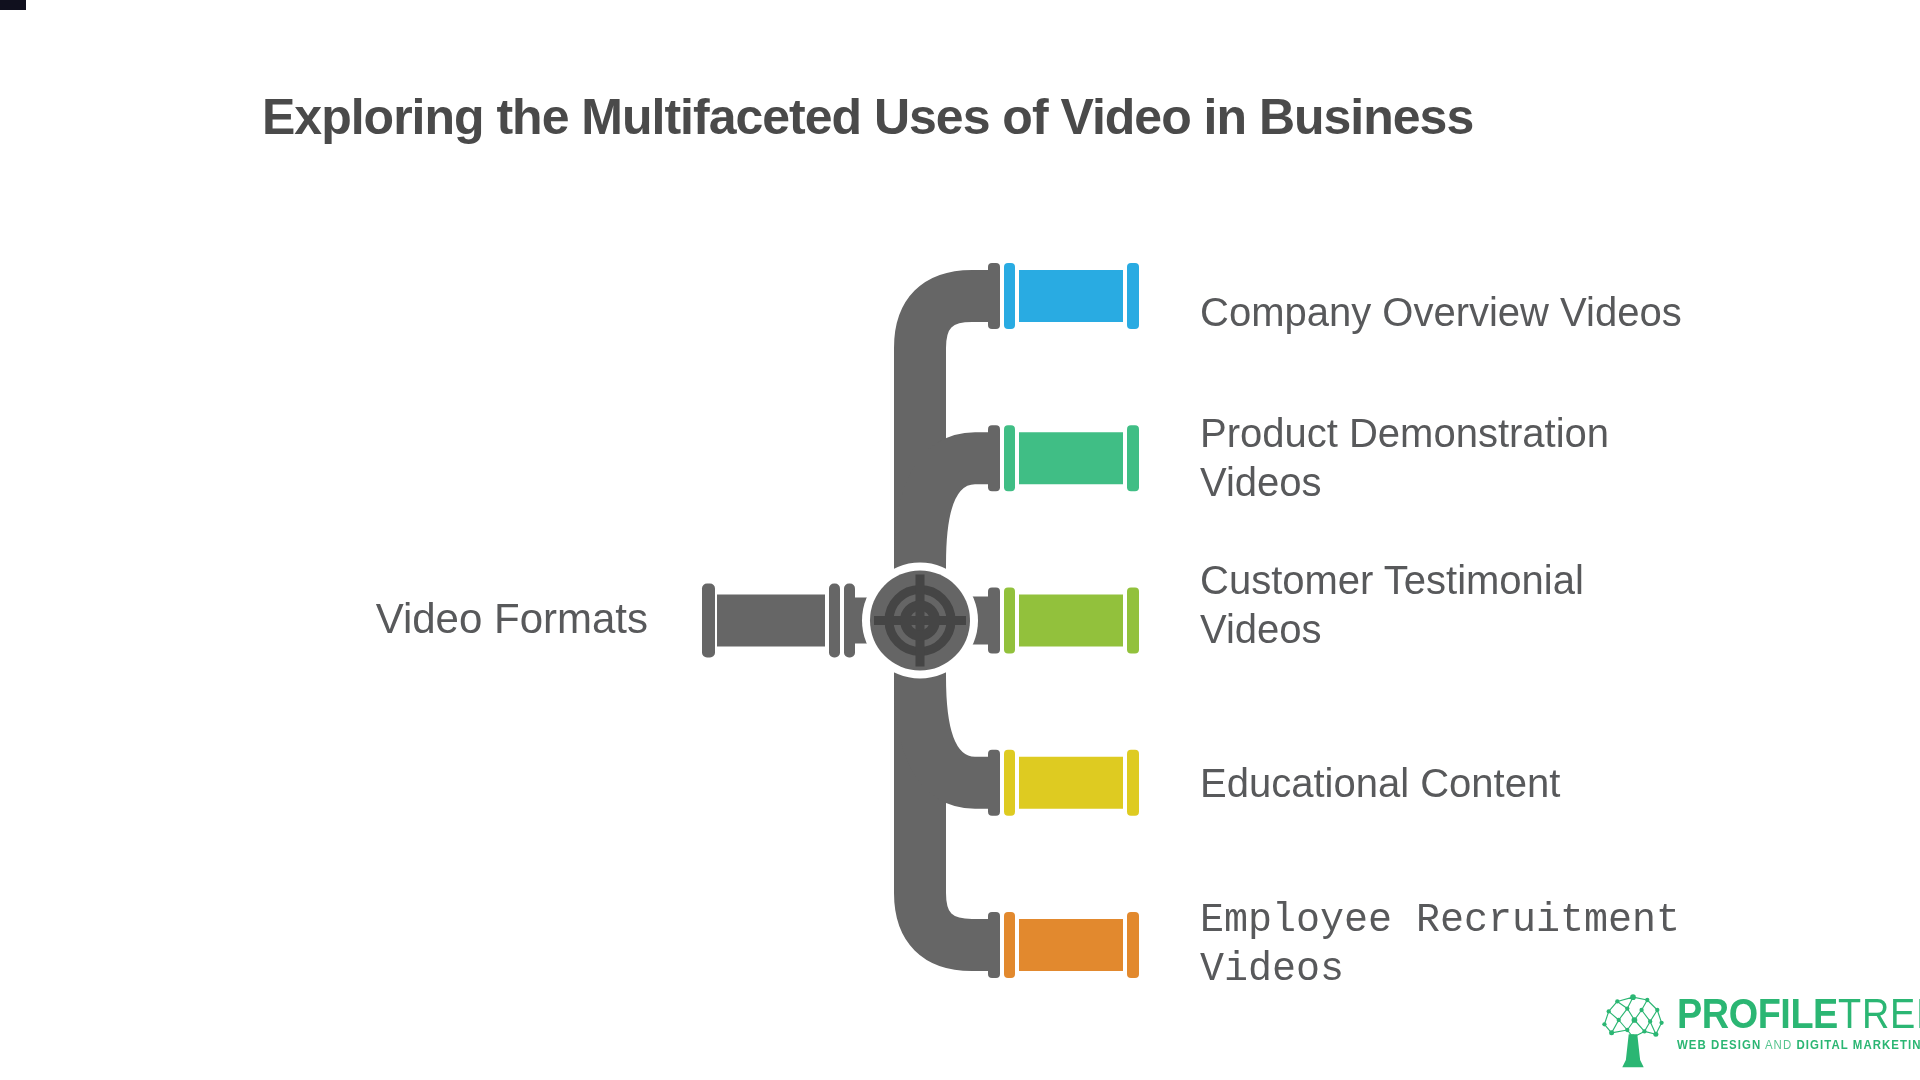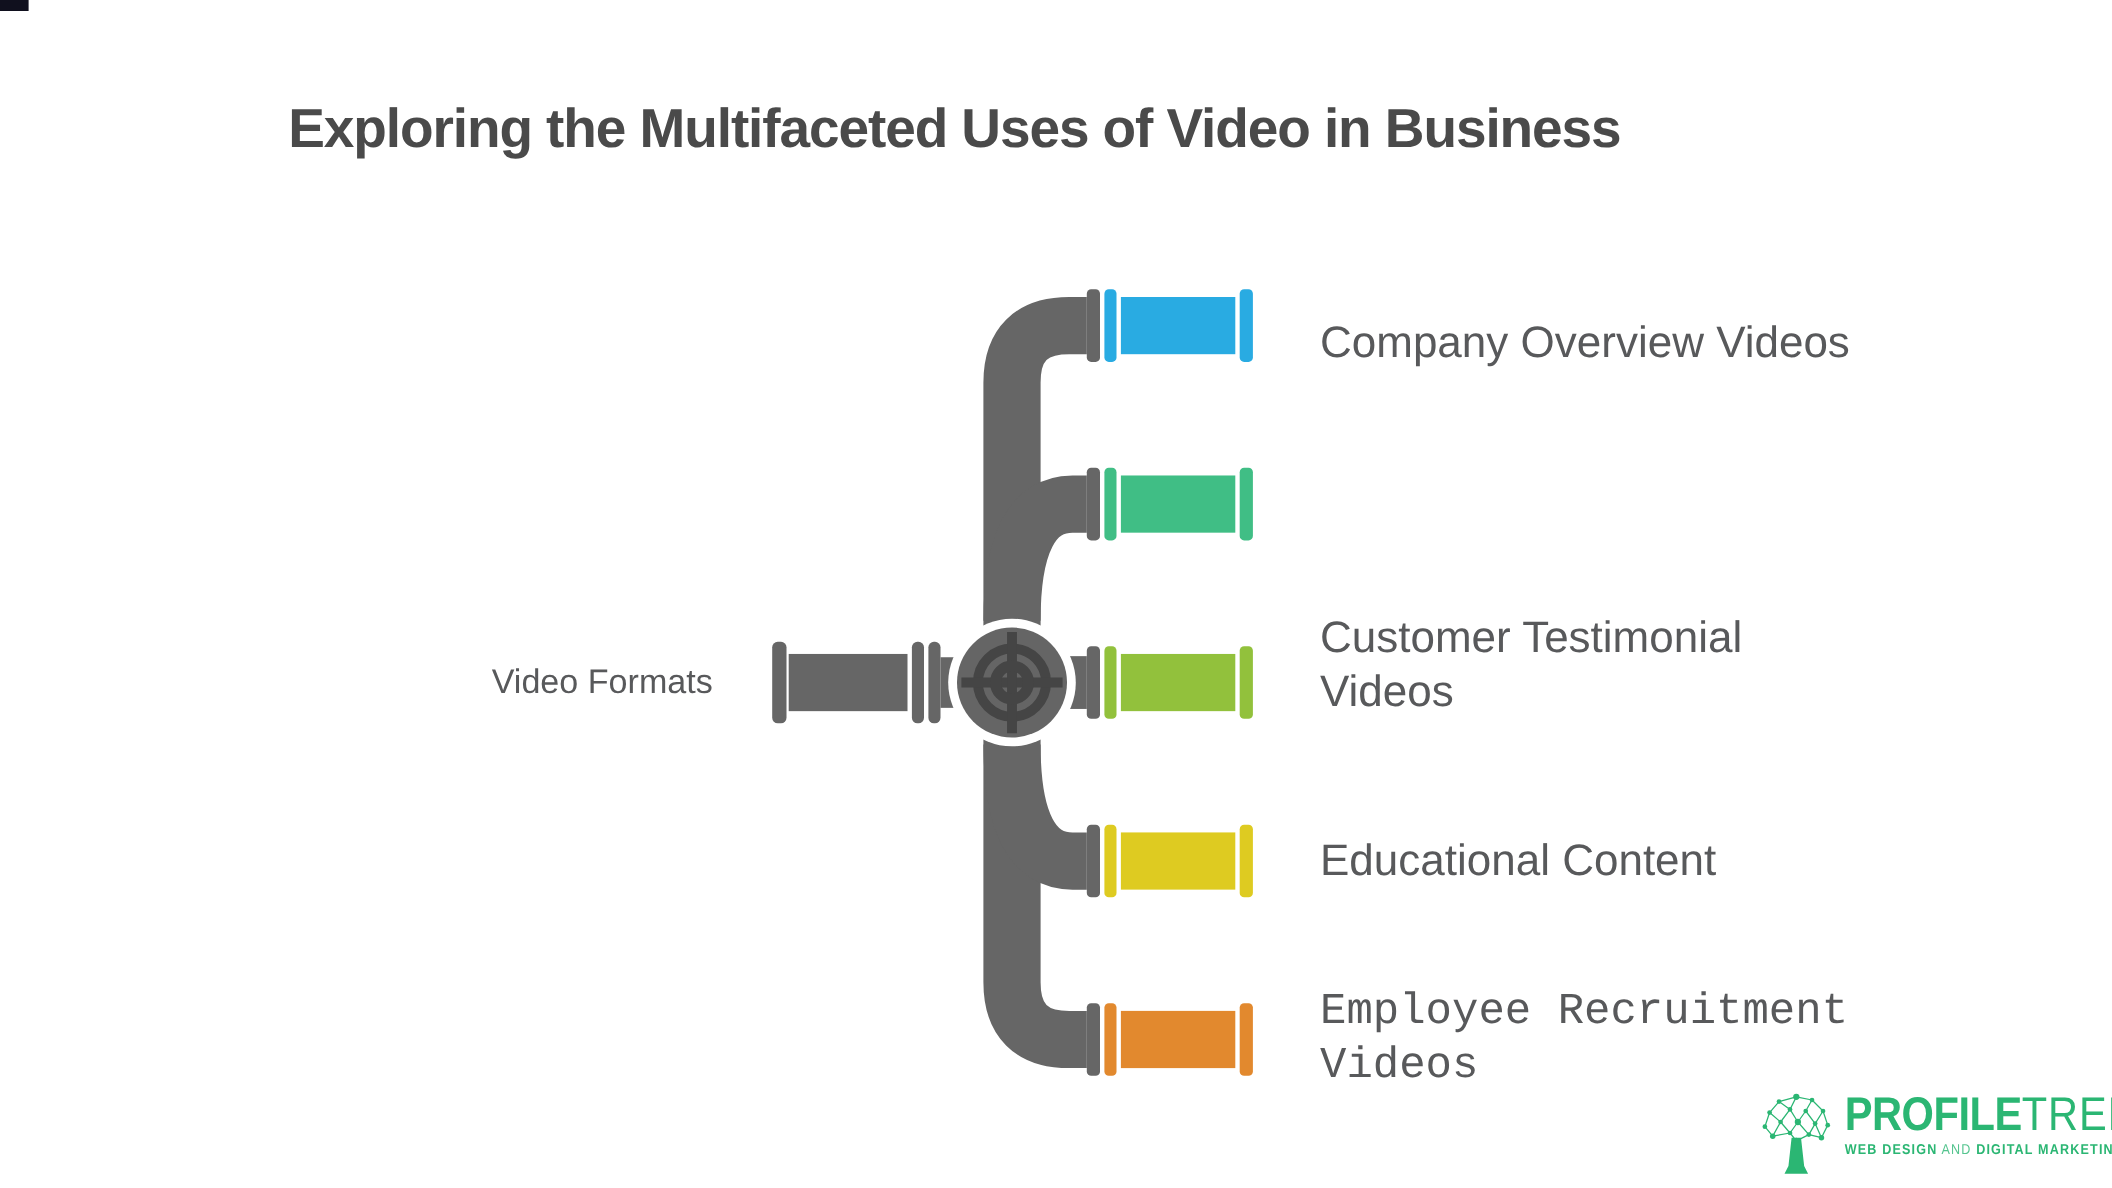--- a/index.html
+++ b/index.html
@@ -18,21 +18,21 @@
     position:absolute;left:262px;top:88px;
     font-size:50px;font-weight:bold;letter-spacing:-1px;
     color:var(--title-color,#4a4a4a);
     white-space:nowrap;
   }
   .pipe-svg{position:absolute;left:0;top:0;}
   .source-label{
     position:absolute;left:270px;top:621px;width:378px;
     transform:translateY(-54%);
     text-align:right;
-    font-size:31px;color:var(--text-color,#58595B);
+    font-size:42px;color:var(--text-color,#58595B);
   }
   .branch-labels{position:absolute;left:0;top:0;width:100%;height:100%;pointer-events:none;}
   .branch-label{
     position:absolute;left:1200px;width:490px;
     transform:translateY(-50%);
     font-size:40px;line-height:49px;color:var(--text-color,#58595B);
   }
   .logo{
     position:absolute;left:1597px;top:990px;
     display:flex;align-items:flex-start;gap:8px;
@@ -109,20 +109,21 @@
         <line x1="874" y1="620.5" x2="966" y2="620.5" stroke="#454545" stroke-width="9"></line>
         <line x1="920" y1="574.5" x2="920" y2="666.5" stroke="#454545" stroke-width="9"></line>
         <circle cx="920" cy="620.5" r="15" fill="none" stroke="#454545" stroke-width="10"></circle>
       </g>
     </svg>
 
   <div class="source-label">Video Formats</div>
 
   <div id="branch-labels" class="branch-labels">
       <div class="branch-label" style="top: 312px;">Company Overview Videos</div>
+      <div class="branch-label" style="top: 458.25px;">Product Demonstration Videos</div>
       <div class="branch-label" style="top: 605px;">Customer Testimonial Videos</div>
       <div class="branch-label" style="top: 782.75px;">Educational Content</div>
       <div class="branch-label" style="top: 945px; font-family: Liberation Mono, monospace;">Employee Recruitment Videos</div>
     </div>
 
   <div class="logo">
     <svg class="logo-icon" viewBox="0 0 100 112">
       <path class="node" d="M44 62 L56 62 L60 98 L65 108 L35 108 L40 98 Z"></path>
       <g class="edge">
         <path d="M50 10 L28 16 M50 10 L70 14 M50 10 L42 26 M28 16 L16 30 M28 16 L42 26 M70 14 L62 28 M70 14 L84 28"></path>

